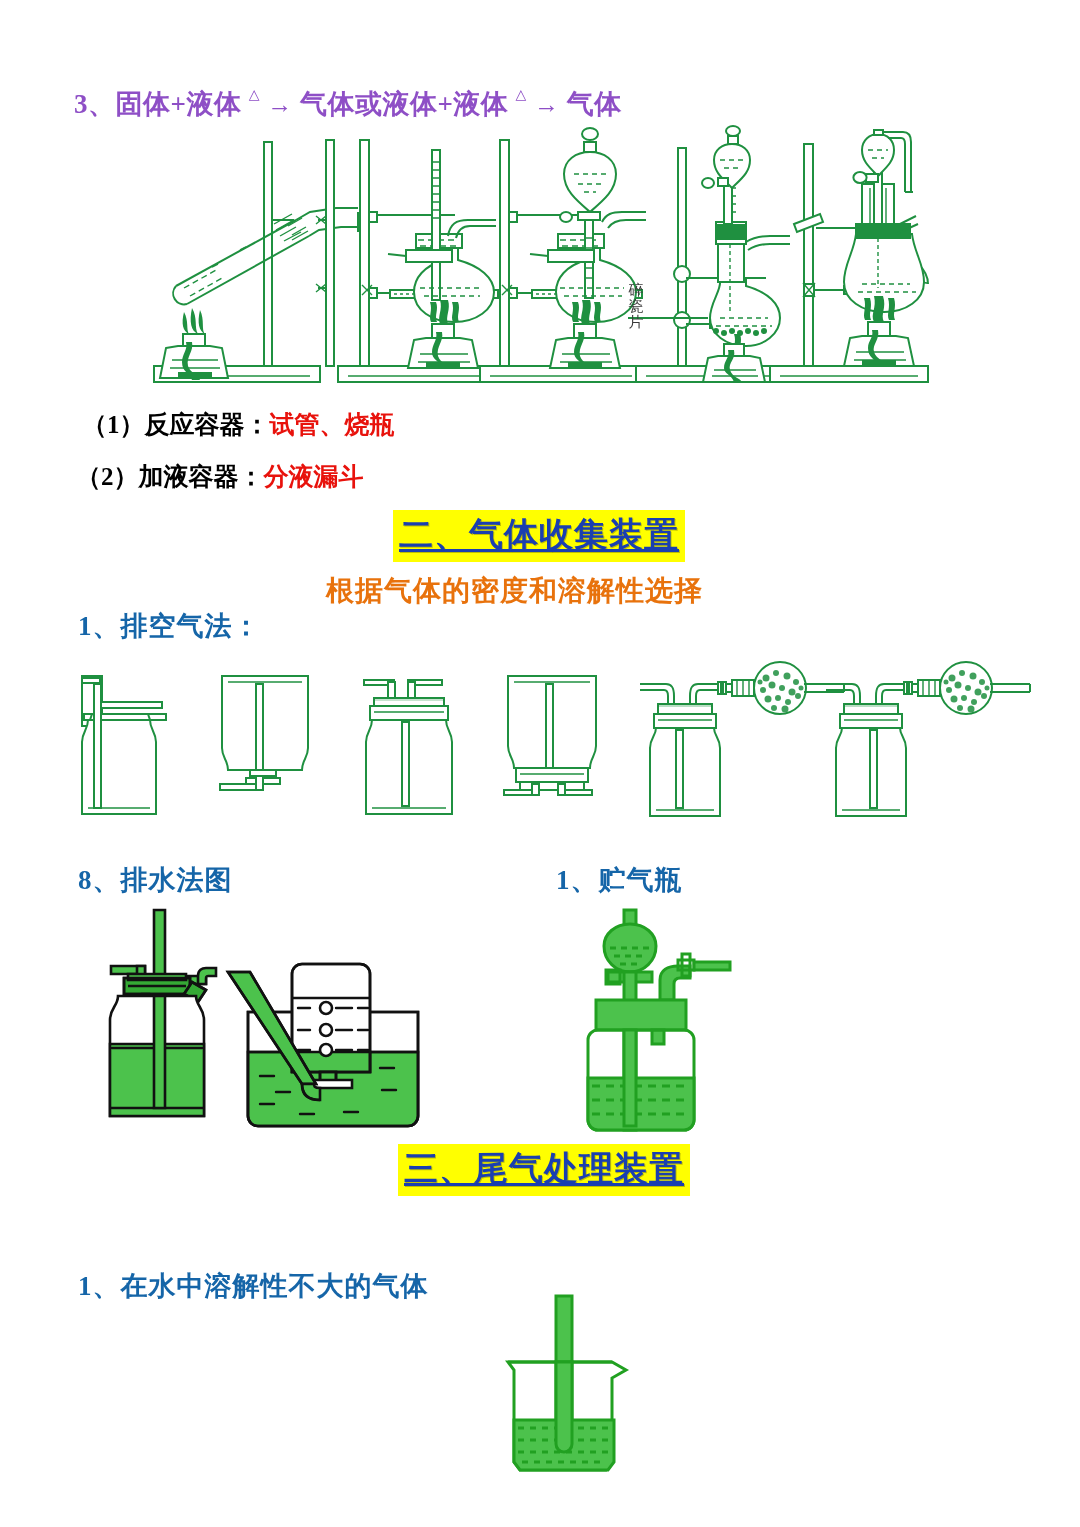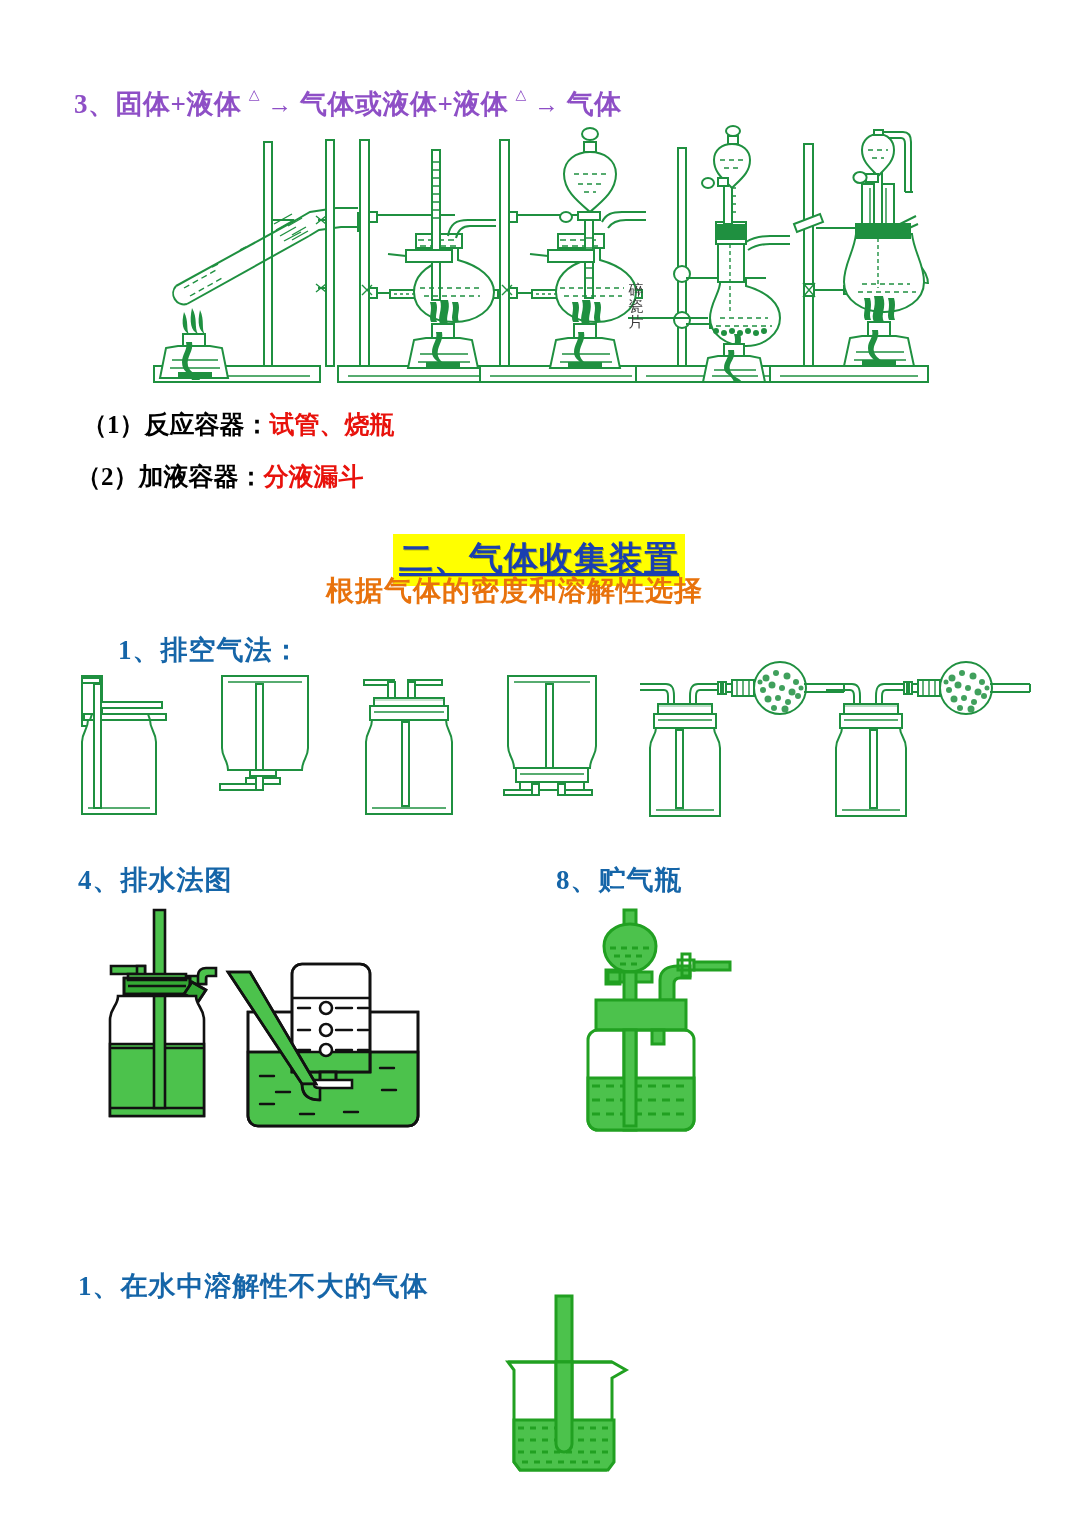--- a/index.html
+++ b/index.html
@@ -401,24 +401,24 @@
 
   <div class="lbl-green-vert" style="left:628px; top:282px;text-align:center;">碎瓷片</div>
 
   <div class="lbl-black" style="left:82px; top:408px;text-align:right;">
     <span></span><span>（1）</span><span>反应容器：</span><span class="red">试管、烧瓶</span>
   </div>
   <div class="lbl-black" style="left:76px; top:460px;">
     <span>（2）</span><span>加液容器：</span><span class="red">分液漏斗</span>
   </div>
 
-  <div class="section-title" style="left:393px; top:510px;margin-top:24px;">二、气体收集装置</div>
+  <div class="section-title" style="left:393px; top:510px;">二、气体收集装置</div>
   <div class="section-sub" style="left:326px; top:572px;">根据气体的密度和溶解性选择</div>
 
-  <div class="lbl-blue" style="left:78px; top:632px;margin-left:40px;">1、排空气法：</div>
+  <div class="lbl-blue" style="left:78px; top:608px;">1、排空气法：</div>
 
   <div class="figrow" style="left:72px; top:668px;">
     <svg width="960" height="160" viewBox="0 0 960 160">
 
       <g>
         <path class="ln" d="M10 52 h14 v-38"></path>
         <path class="ln" d="M10 58 h20 v-50 h-20 z" fill="#fff"></path>
         <path class="ln-f" d="M10 10 h18 v5 h-18 z"></path>
         <path class="ln-f" d="M22 16 h7 v118 h-7 z"></path>
         <path class="ln-f" d="M24 34 h66 v6 h-66 z"></path>
@@ -555,22 +555,22 @@
         <path class="ln-f" d="M16 46 h62 v14 h-62 z"></path>
         <path class="ln-t" d="M20 52 h54"></path>
         <path class="ln-f" d="M26 60 h7 v4 h-7 z"></path>
         <path class="ln-f" d="M18 60 c0 8 -6 10 -6 20 v68 h70 v-68 c0 -10 -6 -12 -6 -20 z"></path>
         <path class="ln-t" d="M18 142 h58"></path>
         <path class="ln-f" d="M46 62 h7 v78 h-7 z"></path>
       </g>
     </svg>
   </div>
 
-  <div class="lbl-blue" style="left:78px; top:862px;">4、排水法图</div>
-  <div class="lbl-blue" style="left:556px; top:862px;">8、贮气瓶</div>
+  <div class="lbl-blue" style="left:78px; top:862px;">8、排水法图</div>
+  <div class="lbl-blue" style="left:556px; top:862px;">1、贮气瓶</div>
 
   <div class="figrow" style="left:88px; top:908px;">
     <svg width="340" height="226" viewBox="0 0 340 226">
 
       <g>
 
         <path class="gtube" d="M23 58 h34 v8 h-34 z"></path>
         <path class="gtube" d="M49 58 h8 v22 h-8 z"></path>
 
         <path class="gtube" d="M66 2 h11 v196 h-11 z"></path>
@@ -668,20 +668,21 @@
           <path d="M20 180 h98"></path>
             <path d="M20 194 h98"></path>
             <path d="M20 208 h98"></path>
         </g>
 
         <path class="efill-gr" d="M52 124 h12 v96 h-12 z"></path>
       </g>
     </svg>
   </div>
 
+  <div class="section-title" style="left:398px; top:1144px;">三、尾气处理装置</div>
 
   <div class="lbl-blue" style="left:78px; top:1268px;text-align:center;">1、在水中溶解性不大的气体</div>
 
   <div class="figrow" style="left:488px; top:1296px;">
     <svg width="160" height="200" viewBox="0 0 160 200">
       <g>
 
         <path class="efill-gr" d="M68 0 h16 v150 h-16 z"></path>
 
         <path class="eln" fill="#ffffff" d="M20 66 h104 l14 8 l-14 8 v84 l-6 8 h-86 l-6 -8 v-92 z"></path>

